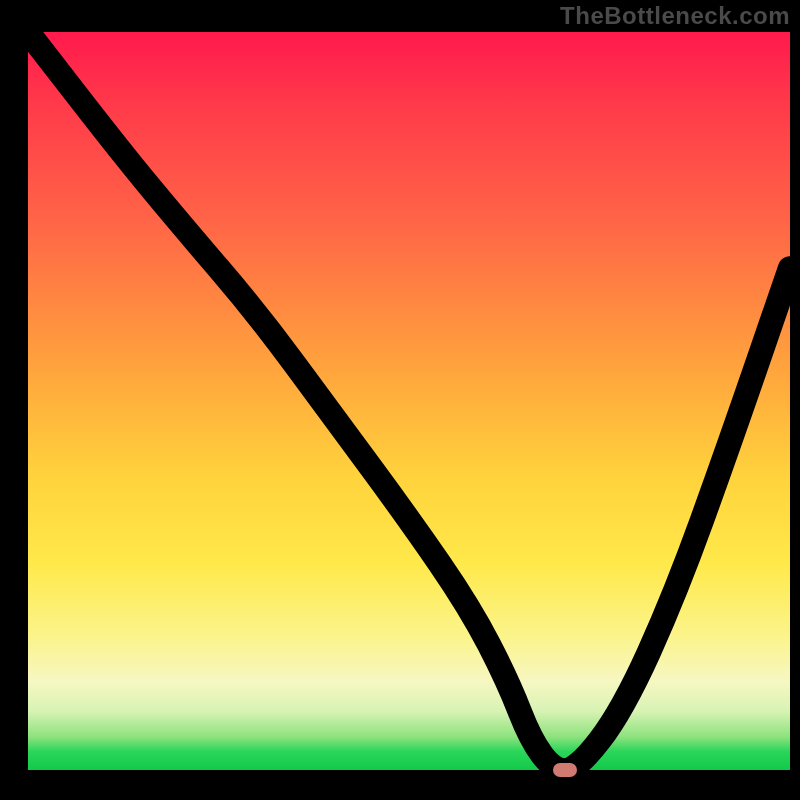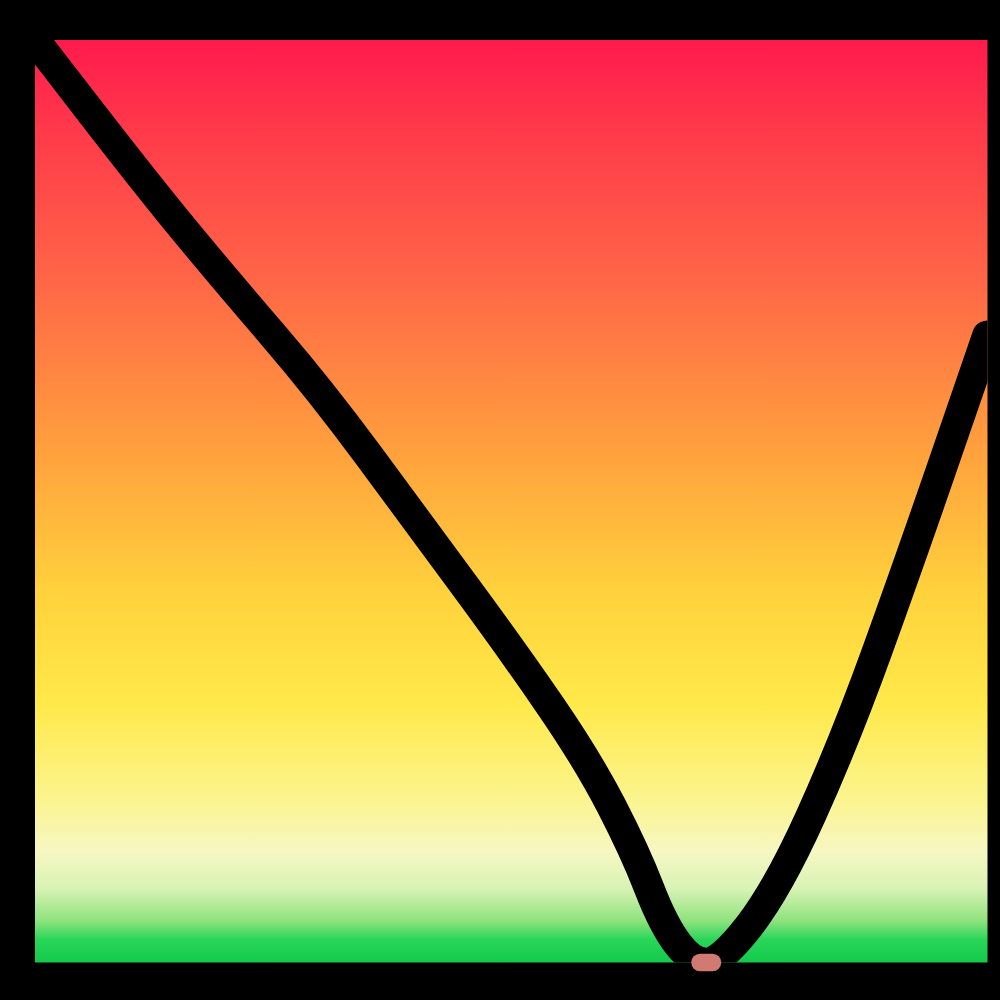--- a/index.html
+++ b/index.html
@@ -76,20 +76,21 @@
     stroke-width: 3.2;
     stroke-linejoin: round;
     stroke-linecap: round;
   }
 </style>
 </head>
 <body>
 
 <div class="frame">
 
+  <div class="watermark">TheBottleneck.com</div>
 
   <div class="plot-area">
     <div class="gradient"></div>
 
     <svg class="curve" viewBox="0 0 100 100" preserveAspectRatio="none">
       <path id="curve-path" d="M 0.00 0.00 Q 0.00 0.00 6.00 8.00 Q 12.00 16.00 16.00 21.00 Q 20.00 26.00 25.00 32.00 Q 30.00 38.00 35.00 45.00 Q 40.00 52.00 45.00 59.00 Q 50.00 66.00 54.00 72.00 Q 58.00 78.00 60.50 83.00 Q 63.00 88.00 64.50 92.00 Q 66.00 96.00 67.50 98.00 Q 69.00 100.00 70.50 100.00 Q 72.00 100.00 75.00 96.00 Q 78.00 92.00 81.50 84.00 Q 85.00 76.00 88.50 66.00 Q 92.00 56.00 96.00 44.00 T 100.00 32.00"></path>
     </svg>
 
     <div class="marker" id="marker" style="left: 70.5%; top: 100%;"></div>
   </div>

